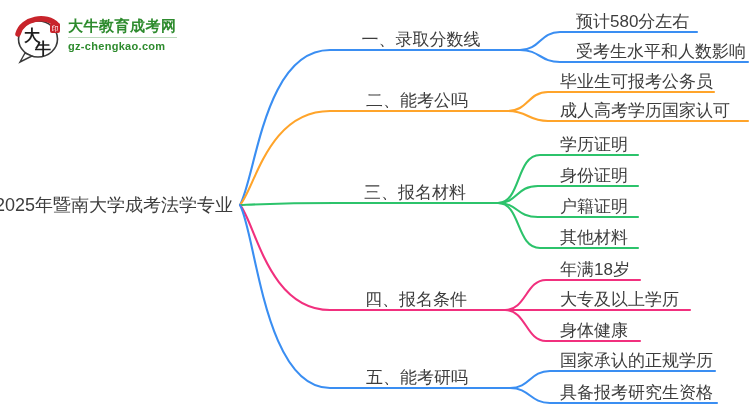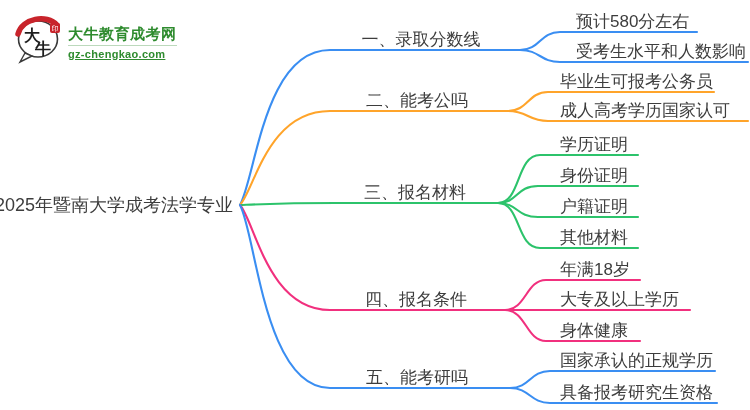--- a/index.html
+++ b/index.html
@@ -10,29 +10,29 @@
     overflow: hidden;
   }
   .stage { position: relative; width: 750px; height: 410px; background: #fff; }
 
   
   .logo {
     position: absolute; top: 10px; left: 13px;
     display: flex; align-items: flex-start; gap: 5px;
   }
   .logo-icon { display: block; }
-  .logo-text { padding-top: 8px; margin-top: 8px; }
+  .logo-text { padding-top: 8px; }
   .logo-title {
     font-size: 15px; font-weight: bold; color: #2e8b2e;
     letter-spacing: 0.5px; line-height: 1.1; white-space: nowrap;
   }
   .logo-url {
     font-size: 11px; font-weight: bold; color: #2e8b2e;
     letter-spacing: 0.3px; margin-top: 2px; white-space: nowrap;
-    border-top: 1px solid #bcd9bc; padding-top: 2px; text-decoration: underline;
+    border-top: 1px solid #bcd9bc; padding-top: 2px;
   }
 
   
   .map-svg { position: absolute; top: 0; left: 0; }
   .map-svg text {
     fill: #3d3d3d;
     font-family: "Liberation Sans", "DejaVu Sans", sans-serif;
   }
   .root-label { font-size: 18px; }
   .branch-label { font-size: 17px; }

